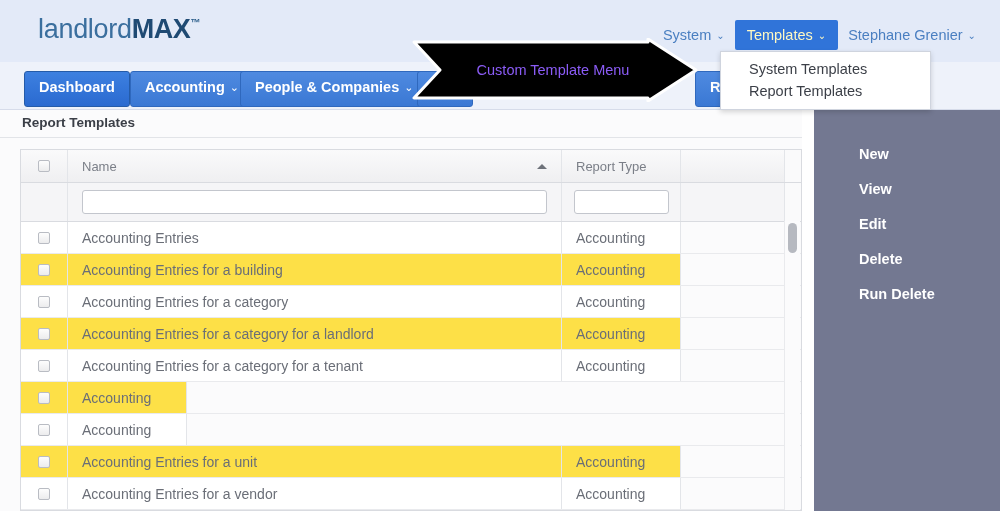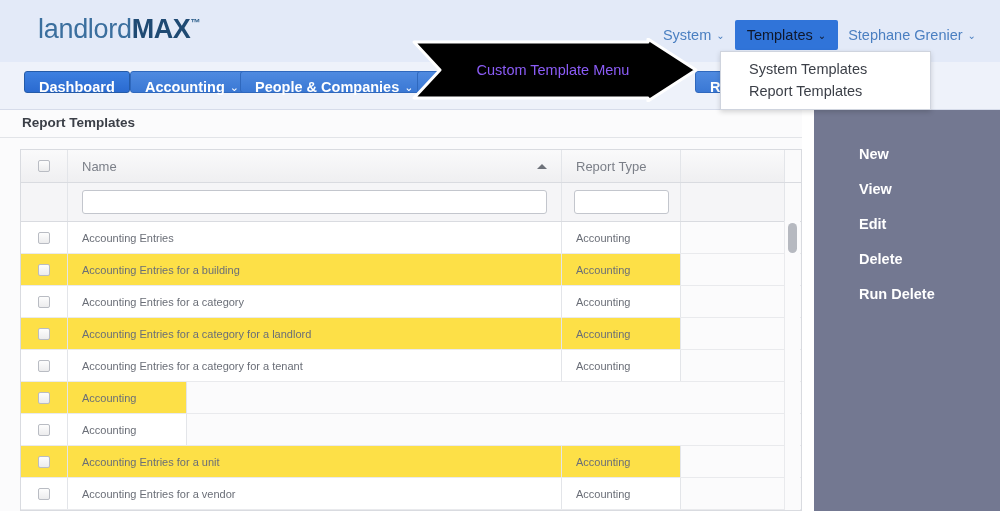--- a/index.html
+++ b/index.html
@@ -50,21 +50,21 @@
   }
   .hlink {
     font-size: 14.5px;
     color: #4a7fc1;
     padding: 6px 10px;
     white-space: nowrap;
     cursor: pointer;
   }
   .hlink.active {
     background: #3074d9;
-    color: #0f172a;
+    color: #fef9c3;
     border-radius: 2px;
     padding: 7px 12px;
   }
   .caret {
     display: inline-block;
     margin-left: 5px;
     font-size: 10px;
     position: relative;
     top: -1px;
   }
@@ -74,21 +74,21 @@
     position: absolute;
     left: 0; top: 62px;
     width: 1000px; height: 48px;
     background: #eef2fa;
     border-bottom: 1px solid #d6dcea;
     box-sizing: border-box;
   }
   .navbtn {
     position: absolute;
     top: 9px;
-    height: 22px;
+    height: 36px;
     line-height: 30px;
     padding: 0 14px;
     background: linear-gradient(#4f8ae0, #3a78d4);
     border: 1px solid #2f68bd;
     border-radius: 3px;
     color: #ffffff;
     font-size: 14.5px;
     font-weight: 700;
     white-space: nowrap;
     cursor: pointer;
@@ -261,21 +261,21 @@
     position: relative;
   }
   .row {
     display: flex;
     height: 31px;
     border-bottom: 1px solid #e9eaed;
     background: #ffffff;
   }
   .row.alt { background: #fde047; }
   .cell {
-    font-size: 11px;
+    font-size: 14px;
     color: #6a6e77;
     display: flex;
     align-items: center;
     box-sizing: border-box;
   }
   .cell.c-check {
     width: 47px; min-width: 47px;
     justify-content: center;
     border-right: 1px solid #e3e5e9;
   }

